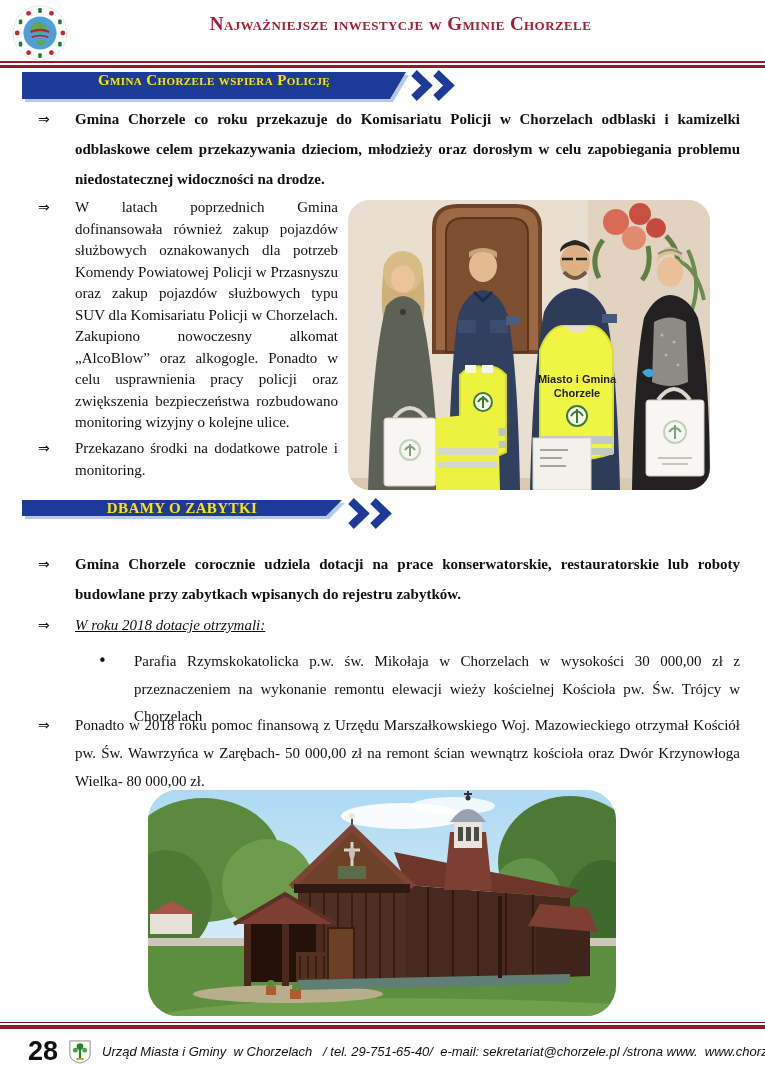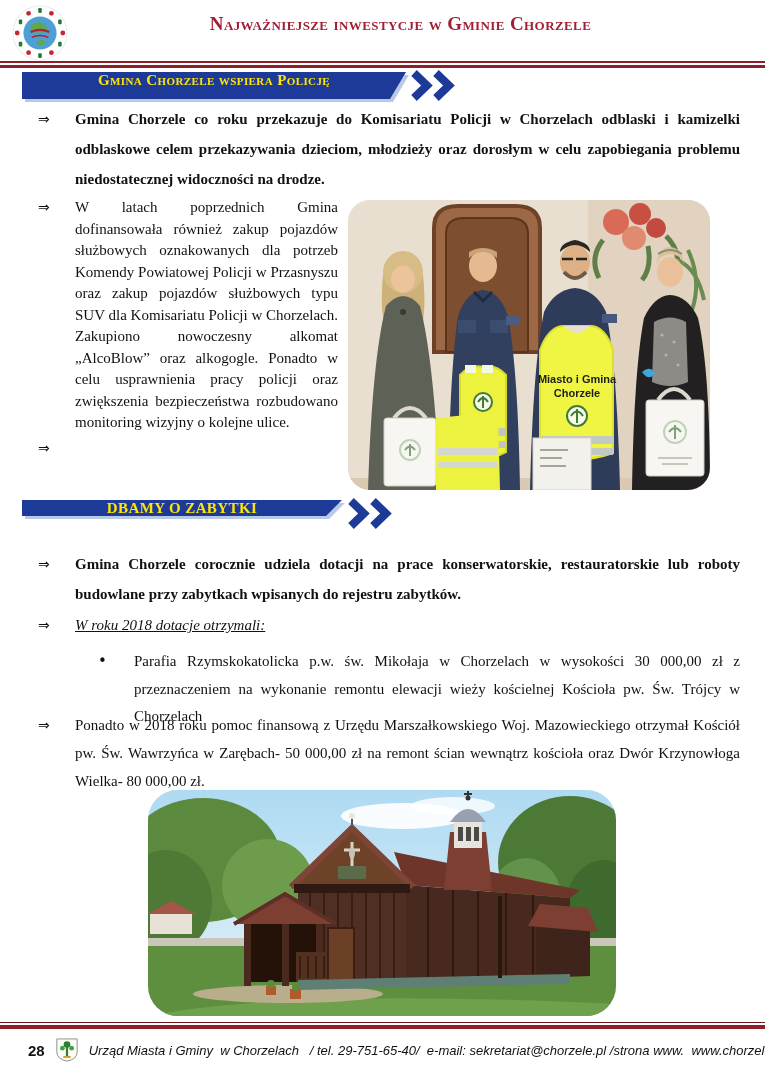--- a/index.html
+++ b/index.html
@@ -39,21 +39,21 @@
   
   .photo{position:absolute;margin:0;overflow:hidden;background:#ddd;}
   .photo svg{display:block;}
   .photo-police{left:348px;top:200px;width:362px;height:290px;border-radius:22px;}
   .photo-church{left:148px;top:790px;width:468px;height:226px;border-radius:30px;}
 
   
   .foot-rule-thin{position:absolute;left:0;top:1022px;width:765px;height:1px;background:#6E141E;}
   .foot-rule-thick{position:absolute;left:0;top:1025px;width:765px;height:4px;background:#8E1E28;}
   .footer{position:absolute;left:28px;top:1036px;display:flex;align-items:center;gap:10px;}
-  .pageno{font-family:"Liberation Sans","DejaVu Sans",sans-serif;font-weight:bold;font-size:15px;}
+  .pageno{font-family:"Liberation Sans","DejaVu Sans",sans-serif;font-weight:bold;font-size:27px;}
   .foot-text{font-family:"Liberation Sans","DejaVu Sans",sans-serif;font-style:italic;
       font-size:13px;white-space:pre;color:#111;}
   .crest{display:inline-block;line-height:0;}
 </style>
 </head>
 <body>
 
 <div id="page">
 
   <div class="logo">
@@ -104,20 +104,21 @@
     <p class="txt">Gmina Chorzele co roku przekazuje do Komisariatu Policji w Chorzelach odblaski i kamizelki odblaskowe celem przekazywania dzieciom, młodzieży oraz dorosłym w celu zapobiegania problemu niedostatecznej widoczności na drodze.</p>
   </div>
 
   <div class="bullet lh215" style="left:38px;top:197px;width:300px">
     <span class="mk">⇒</span>
     <p class="txt">W latach poprzednich Gmina dofinansowała również zakup pojazdów służbowych oznakowanych dla potrzeb Komendy Powiatowej Policji w Przasnyszu oraz zakup pojazdów służbowych typu SUV dla Komisariatu Policji w Chorzelach. Zakupiono nowoczesny alkomat „AlcoBlow” oraz alkogogle. Ponadto w celu usprawnienia pracy policji oraz zwiększenia bezpieczeństwa rozbudowano monitoring wizyjny o kolejne ulice.</p>
   </div>
 
   <div class="bullet lh22" style="left:38px;top:437px;width:300px">
     <span class="mk">⇒</span>
+    <p class="txt">Przekazano środki na dodatkowe patrole i monitoring.</p>
   </div>
 
   <figure class="photo photo-police">
     <svg width="362" height="290" viewBox="0 0 362 290">
       <rect width="362" height="290" fill="#E9DFD0"></rect>
       <rect x="240" width="122" height="290" fill="#E2D3C0"></rect>
       <rect y="278" width="362" height="12" fill="#D9C9B2"></rect>
 
       <path d="M86 152 L86 28 Q86 6 110 6 L168 6 Q192 6 192 28 L192 152 Z" fill="#9C6845" stroke="#6E4226" stroke-width="4"></path>
       <path d="M98 152 L98 34 Q98 18 116 18 L162 18 Q180 18 180 34 L180 152 Z" fill="#7E4E30" stroke="#5E3418" stroke-width="2"></path>

